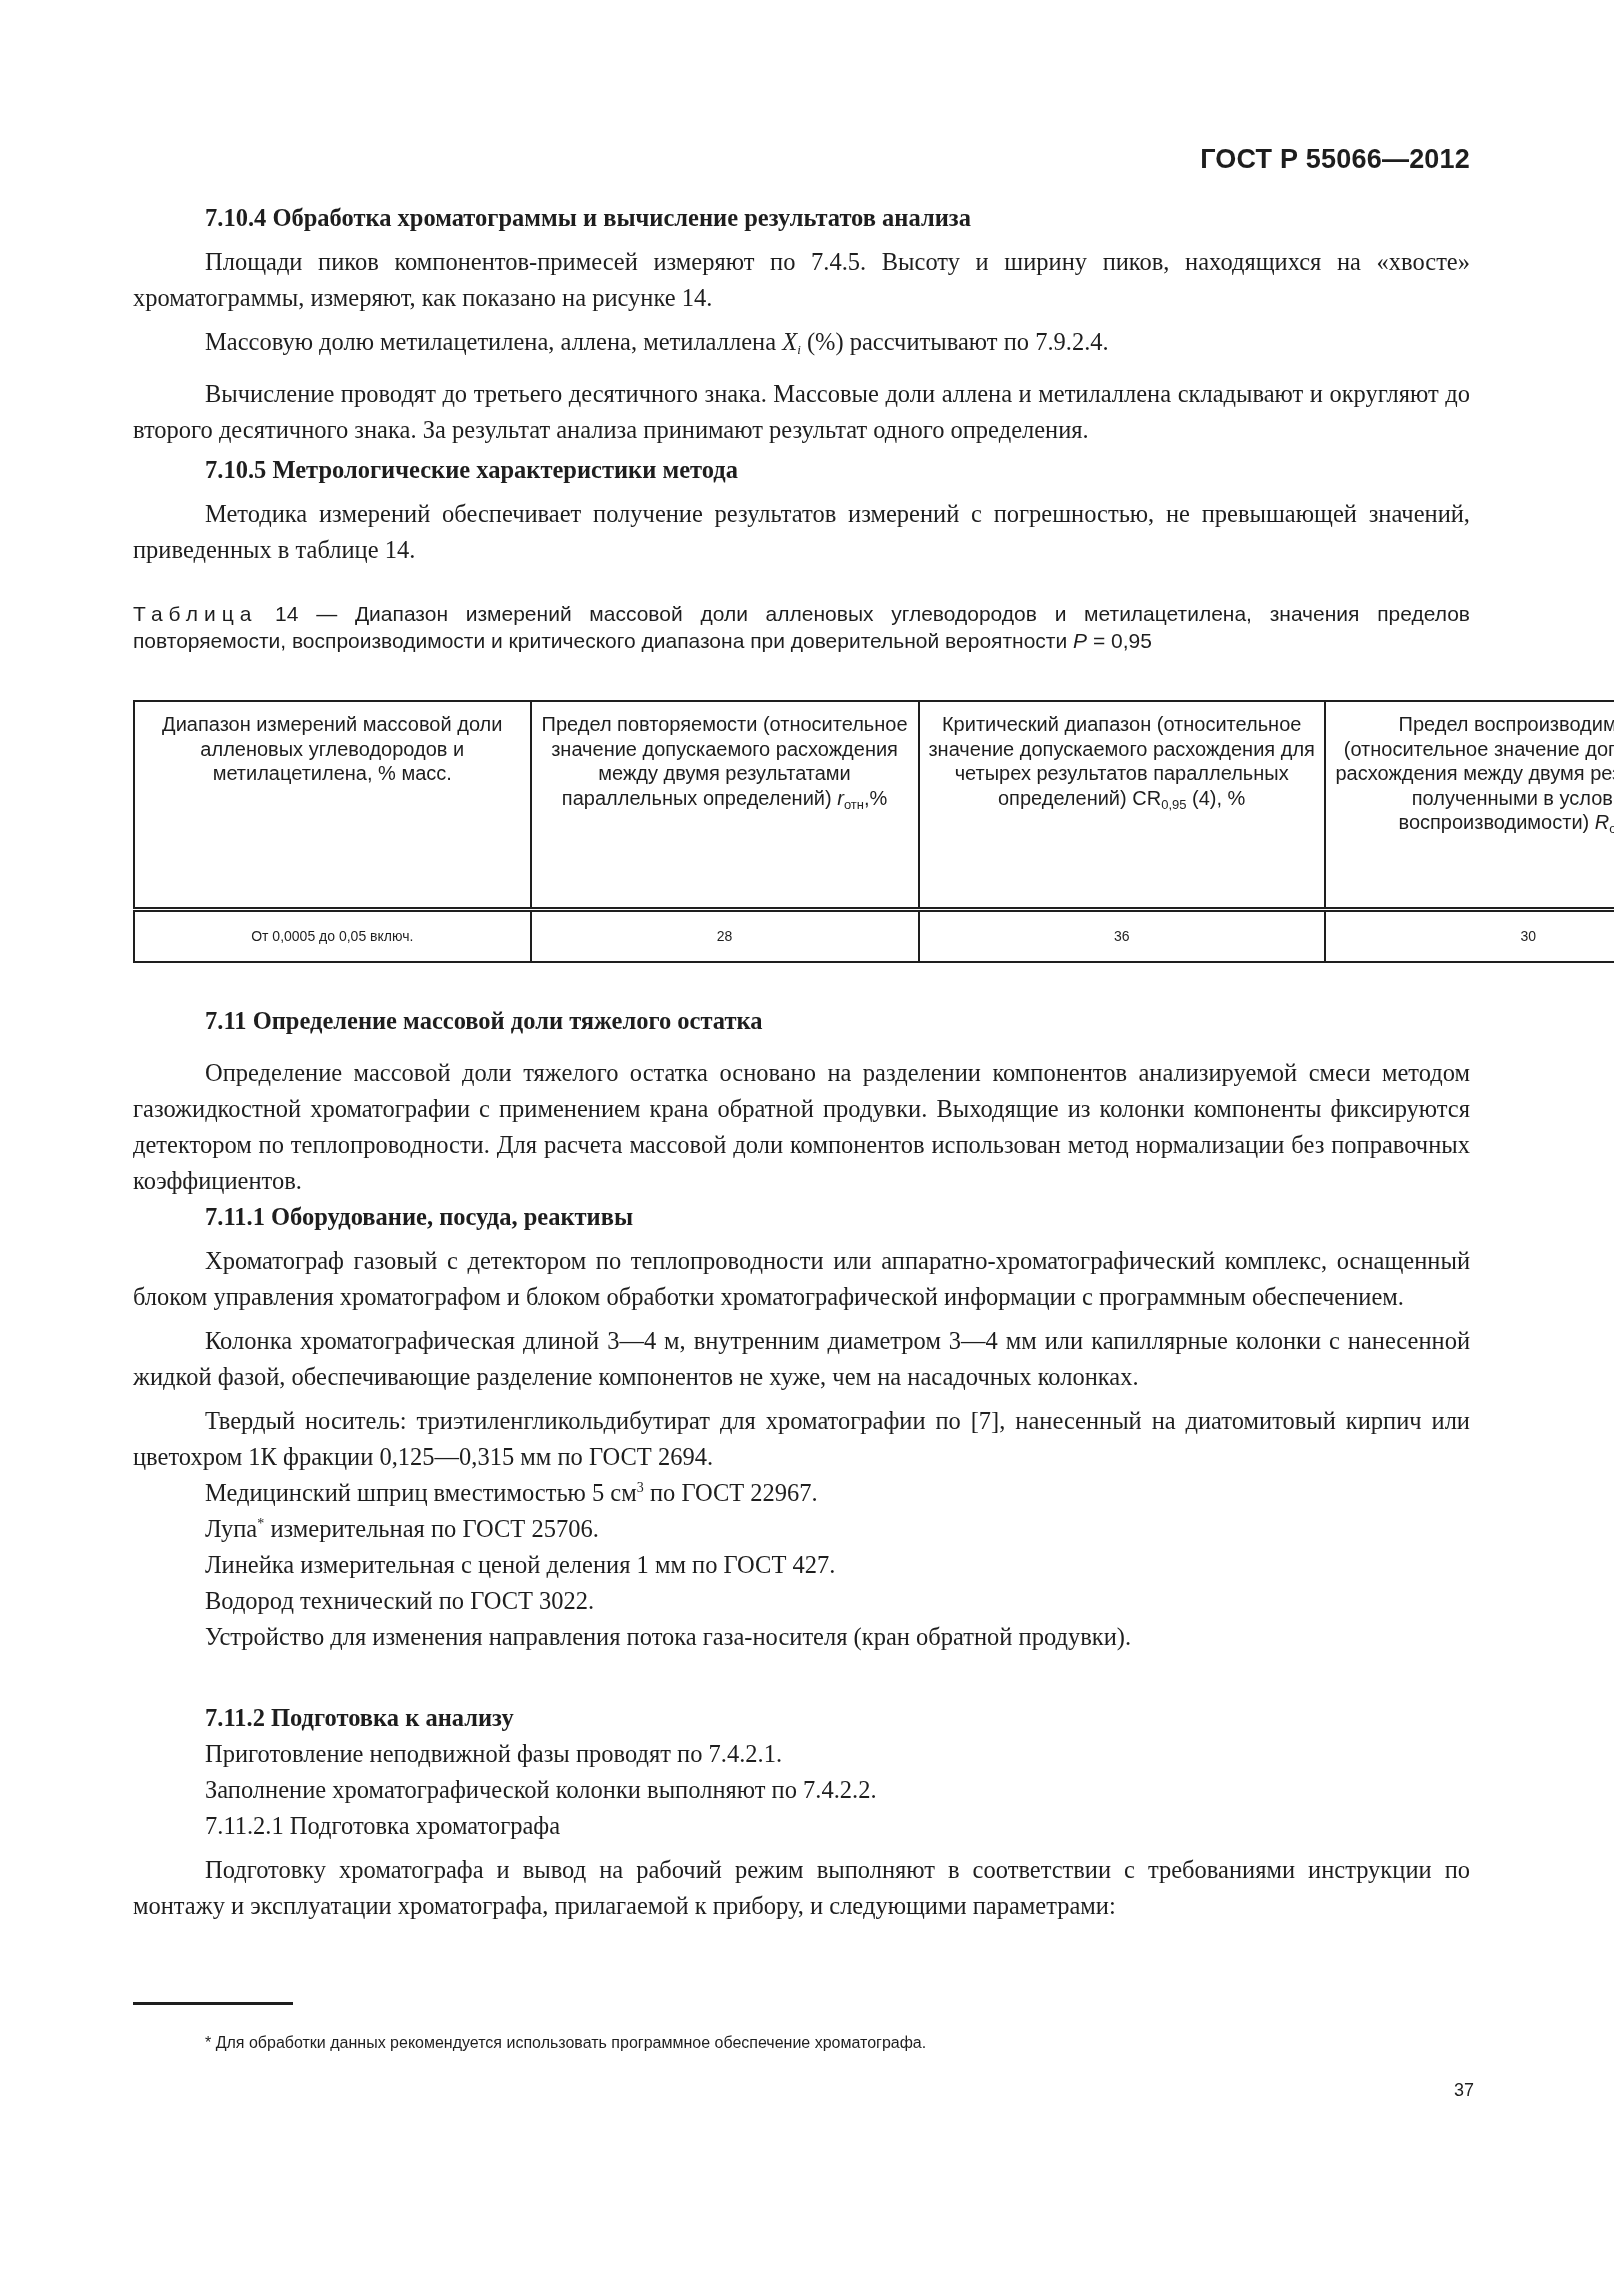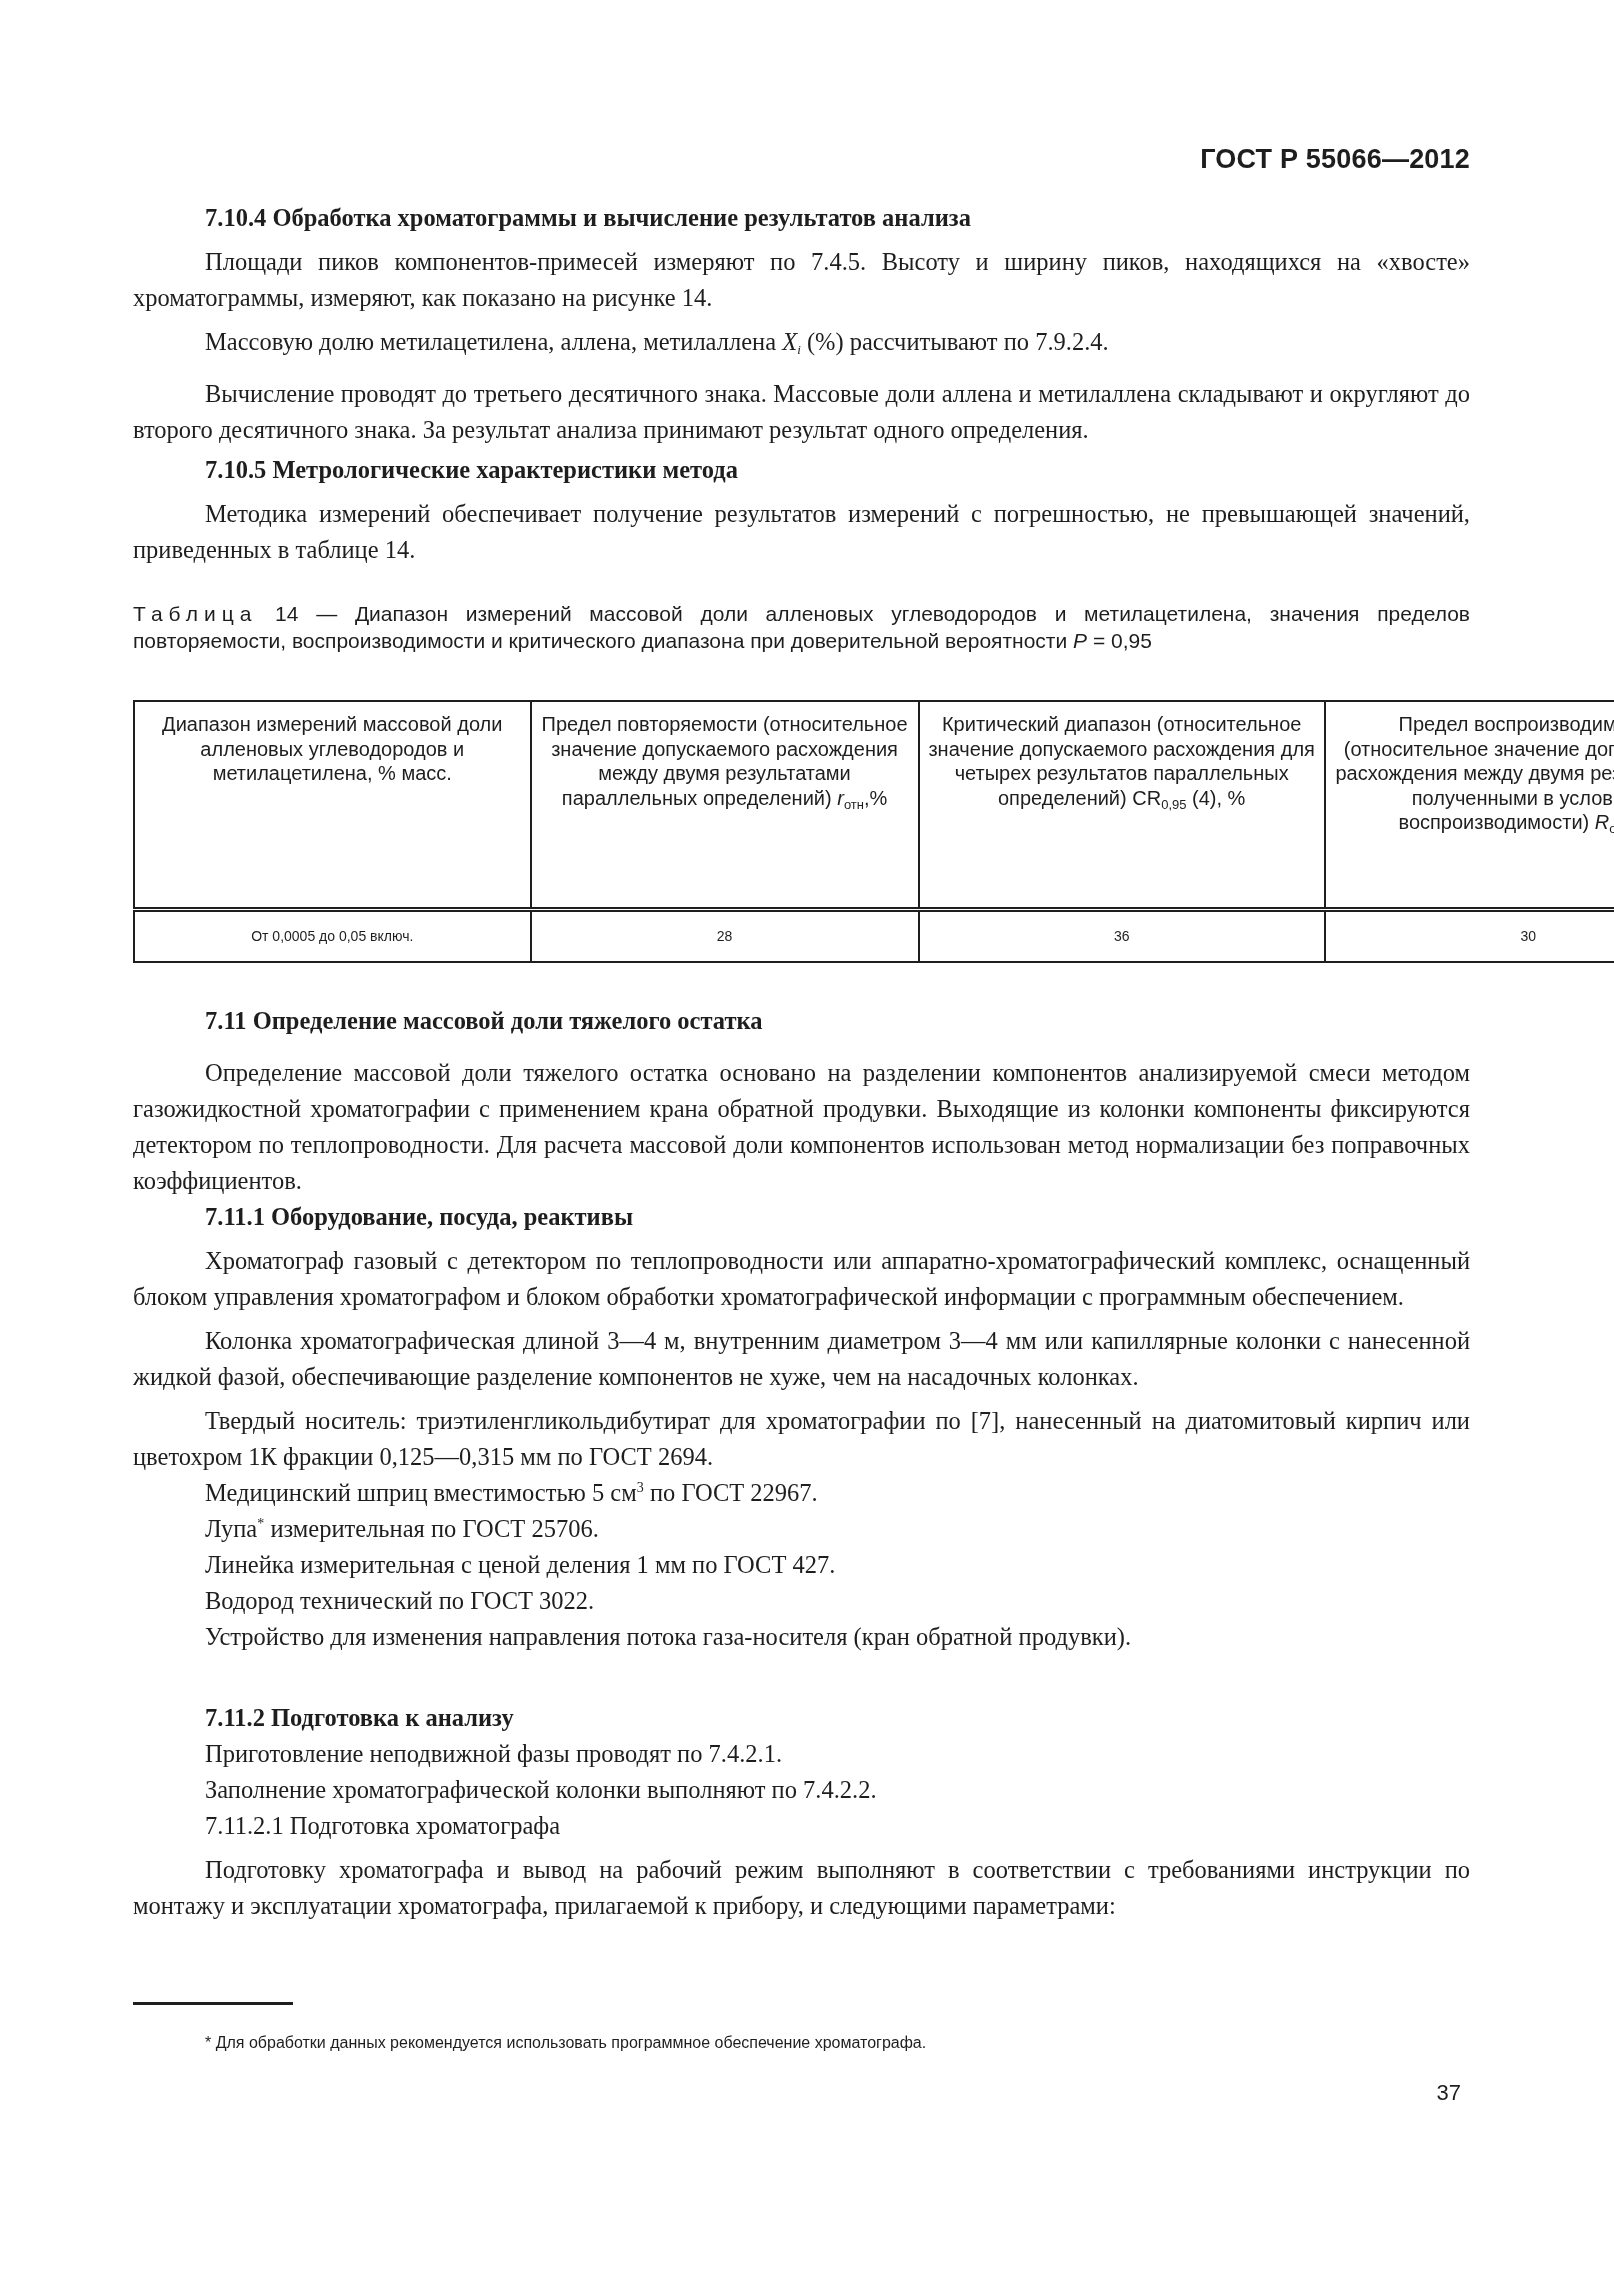--- a/index.html
+++ b/index.html
@@ -14,21 +14,21 @@
   .cap { position:absolute; left:133px; width:1337px; top:600px; font-size:21px; line-height:27px; text-align:justify; }
   .spaced { letter-spacing:6px; }
   table.t { position:absolute; left:133px; top:700px; width:1600px; border-collapse:collapse; font-size:20px; line-height:24.5px; }
   table.t td { border:2.5px solid #1e1e1e; text-align:center; vertical-align:top; padding:10px 8px; }
   table.t tr.hd td { height:185px; border-bottom:5px double #1e1e1e; }
   table.t tr.row td { vertical-align:middle; font-size:14px; padding:12px 8px; }
   sub { font-size:13px; vertical-align:-4px; }
   sup { font-size:14px; vertical-align:9px; line-height:0; }
   .fnline { position:absolute; left:133px; top:2002px; width:160px; height:3px; background:#1e1e1e; }
   .fn { position:absolute; left:205px; top:2030px; font-size:16px; line-height:26px; }
-  .pnum { position:absolute; right:153px; top:2080px; font-size:22px;text-align:center; }
+  .pnum { position:absolute; right:140px; top:2080px; font-size:18px;text-align:center; }
 </style>
 </head>
 <body>
 
 <div class="page">
 
   <div class="header">ГОСТ Р 55066—2012</div>
 
   <div class="blk" style="top:200px;">
     <div class="h">7.10.4 Обработка хроматограммы и вычисление результатов анализа</div>

